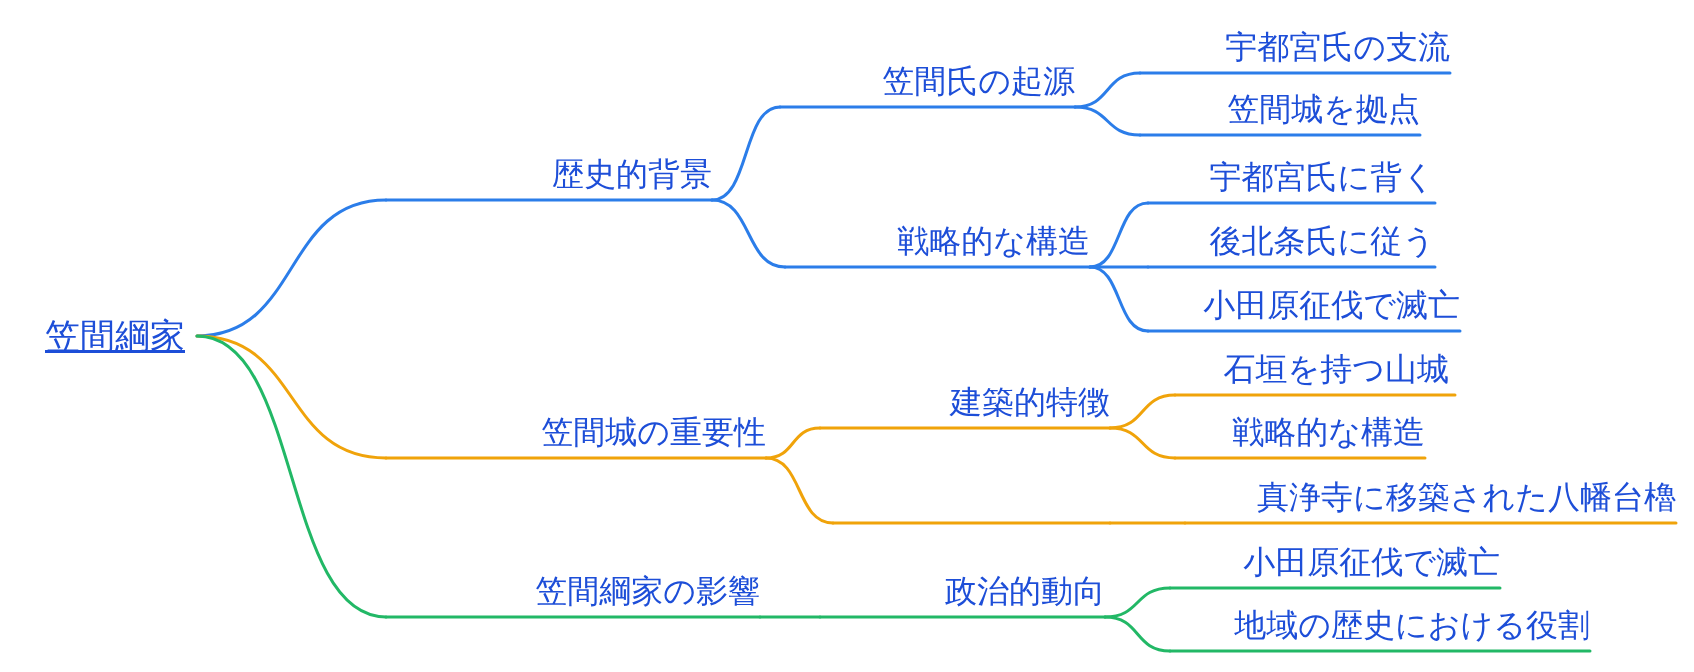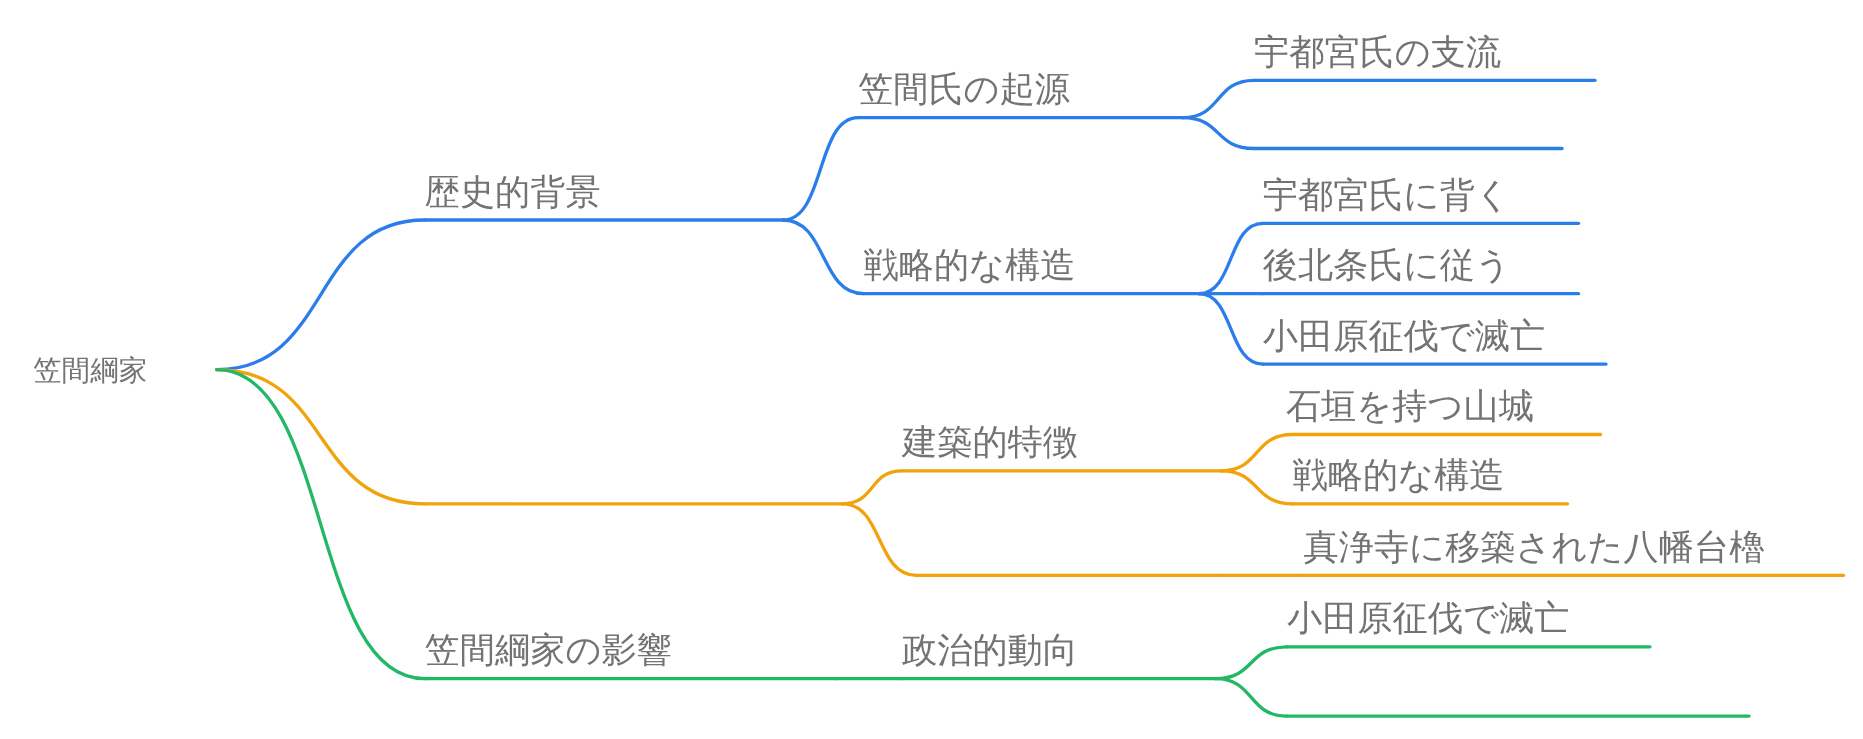--- a/index.html
+++ b/index.html
@@ -19,29 +19,30 @@
   #edges path {
     fill: none;
     stroke-width: 3;
     stroke-linecap: round;
   }
   .node {
     position: absolute;
     height: 40px;
     line-height: 40px;
     font-size: 32px;
-    color: #737373;
-    text-align: left;
+    color: #1d4ed8;
+    text-align: right;
     white-space: nowrap;
     cursor: pointer;
   }
   .node.root {
     height: 42px;
     line-height: 42px;
-    font-size: 26px;
+    font-size: 35px;
+    text-decoration: underline;
   }
 </style>
 </head>
 <body>
 
 <div id="canvas">
 
   <svg id="edges" viewBox="0 0 1694 672" xmlns="http://www.w3.org/2000/svg">
 
     <path d="M197,336 C301,336 282,200 386,200" stroke="#2B7DE9"></path>
@@ -80,33 +81,36 @@
     <path d="M820,617 L1105,617" stroke="#22B866"></path>
     <path d="M1105,617 C1141,617 1134,588 1170,588" stroke="#22B866"></path>
     <path d="M1170,588 L1500,588" stroke="#22B866"></path>
     <path d="M1105,617 C1141,617 1134,651 1170,651" stroke="#22B866"></path>
     <path d="M1170,651 L1590,651" stroke="#22B866"></path>
   </svg>
 
   <div class="node root" style="left:30px; top:315px; width:155px;">笠間綱家</div>
 
   <div class="node" style="left:386px; top:154px; width:326px;">歴史的背景</div>
+  <div class="node" style="left:386px; top:412px; width:380px;">笠間城の重要性</div>
   <div class="node" style="left:386px; top:571px; width:374px;">笠間綱家の影響</div>
 
   <div class="node" style="left:780px; top:61px; width:295px;">笠間氏の起源</div>
   <div class="node" style="left:785px; top:221px; width:305px;">戦略的な構造</div>
 
   <div class="node" style="left:1140px; top:27px; width:310px;">宇都宮氏の支流</div>
+  <div class="node" style="left:1140px; top:89px; width:280px;">笠間城を拠点</div>
   <div class="node" style="left:1148px; top:157px; width:287px;">宇都宮氏に背く</div>
   <div class="node" style="left:1148px; top:221px; width:287px;">後北条氏に従う</div>
   <div class="node" style="left:1148px; top:285px; width:312px;">小田原征伐で滅亡</div>
 
   <div class="node" style="left:820px; top:382px; width:290px;">建築的特徴</div>
 
   <div class="node" style="left:1169px; top:349px; width:280px;">石垣を持つ山城</div>
   <div class="node" style="left:1185px; top:477px; width:491px;">真浄寺に移築された八幡台櫓</div>
   <div class="node" style="left:1175px; top:412px; width:250px;">戦略的な構造</div>
 
   <div class="node" style="left:820px; top:571px; width:285px;">政治的動向</div>
 
   <div class="node" style="left:1170px; top:542px; width:330px;">小田原征伐で滅亡</div>
+  <div class="node" style="left:1170px; top:605px; width:420px;">地域の歴史における役割</div>
 
 </div>
 
 </body></html>

